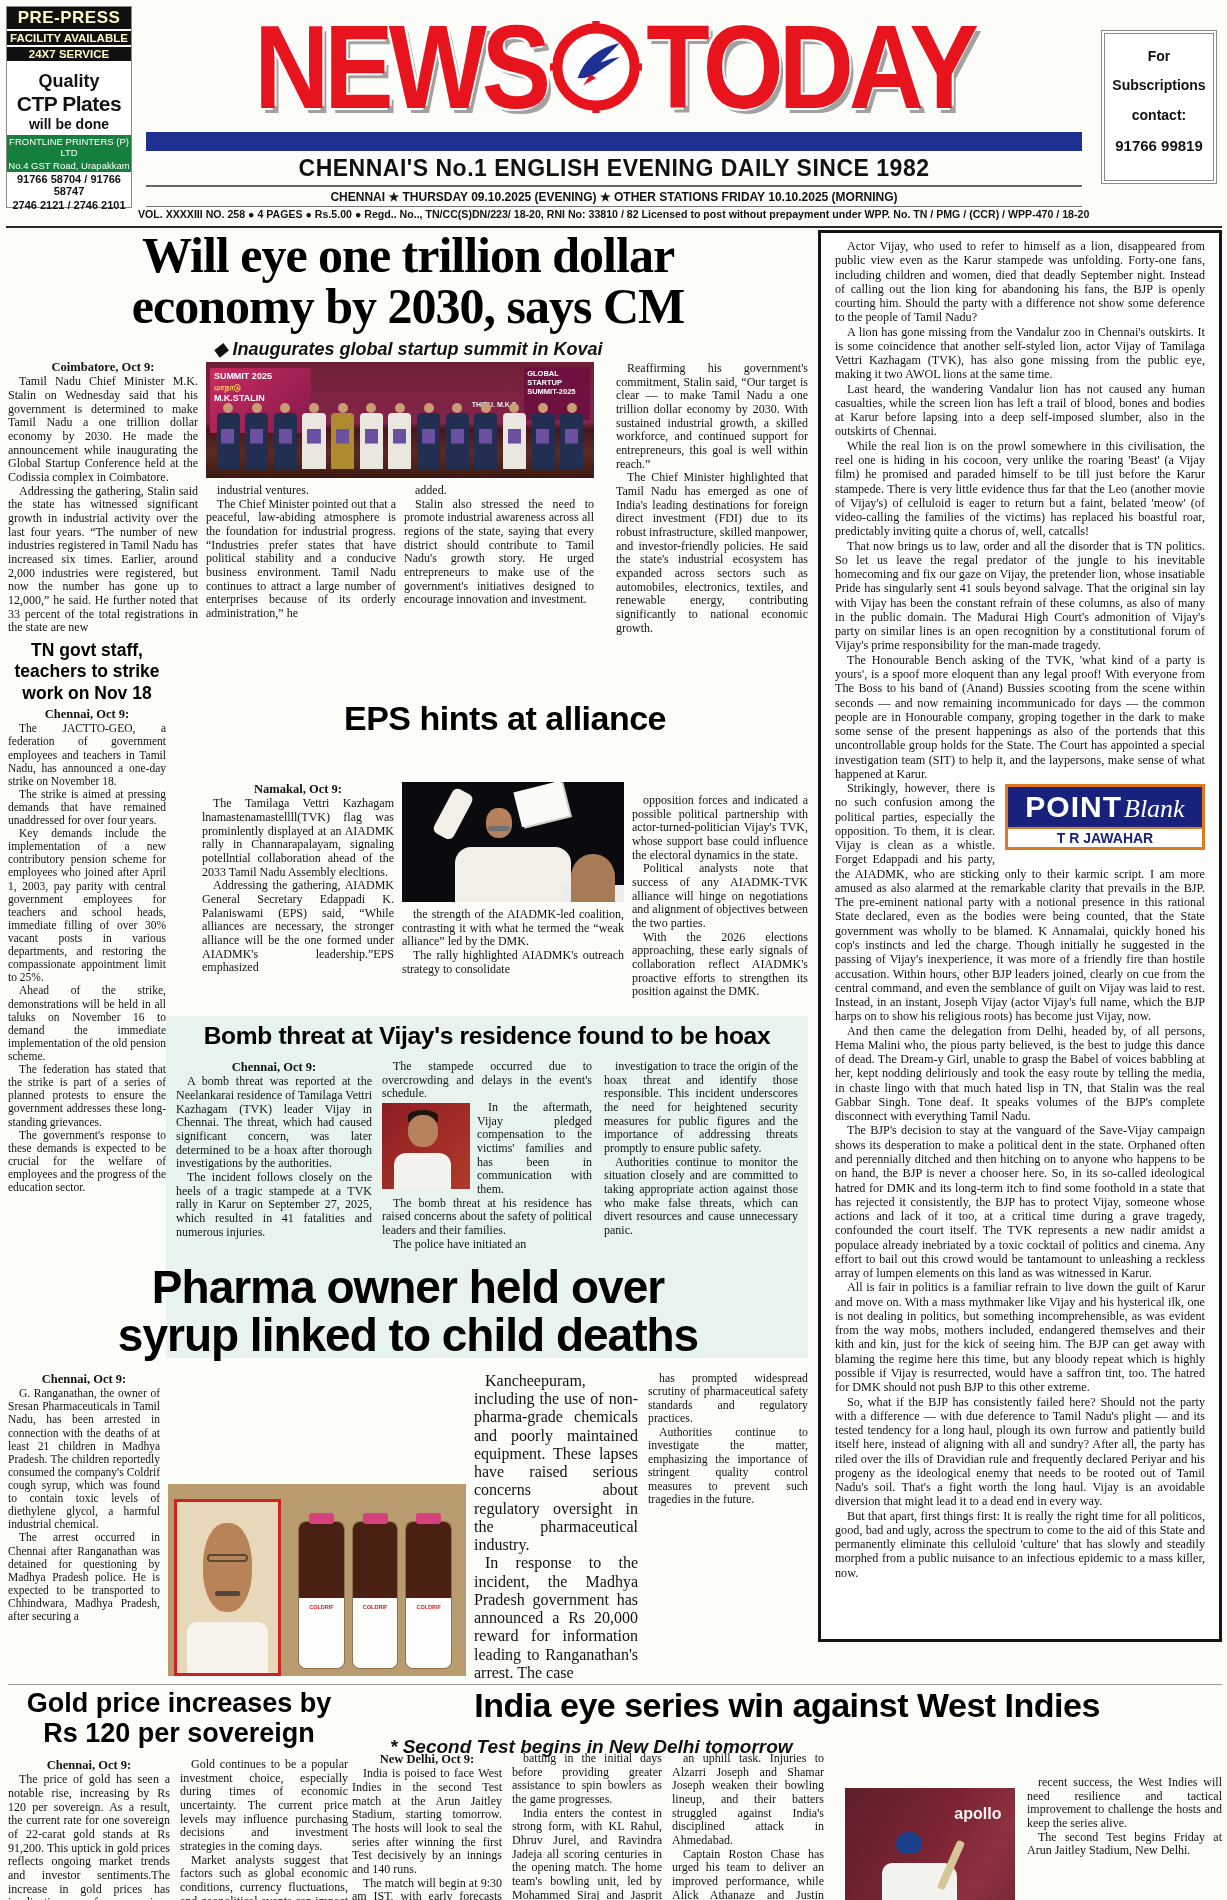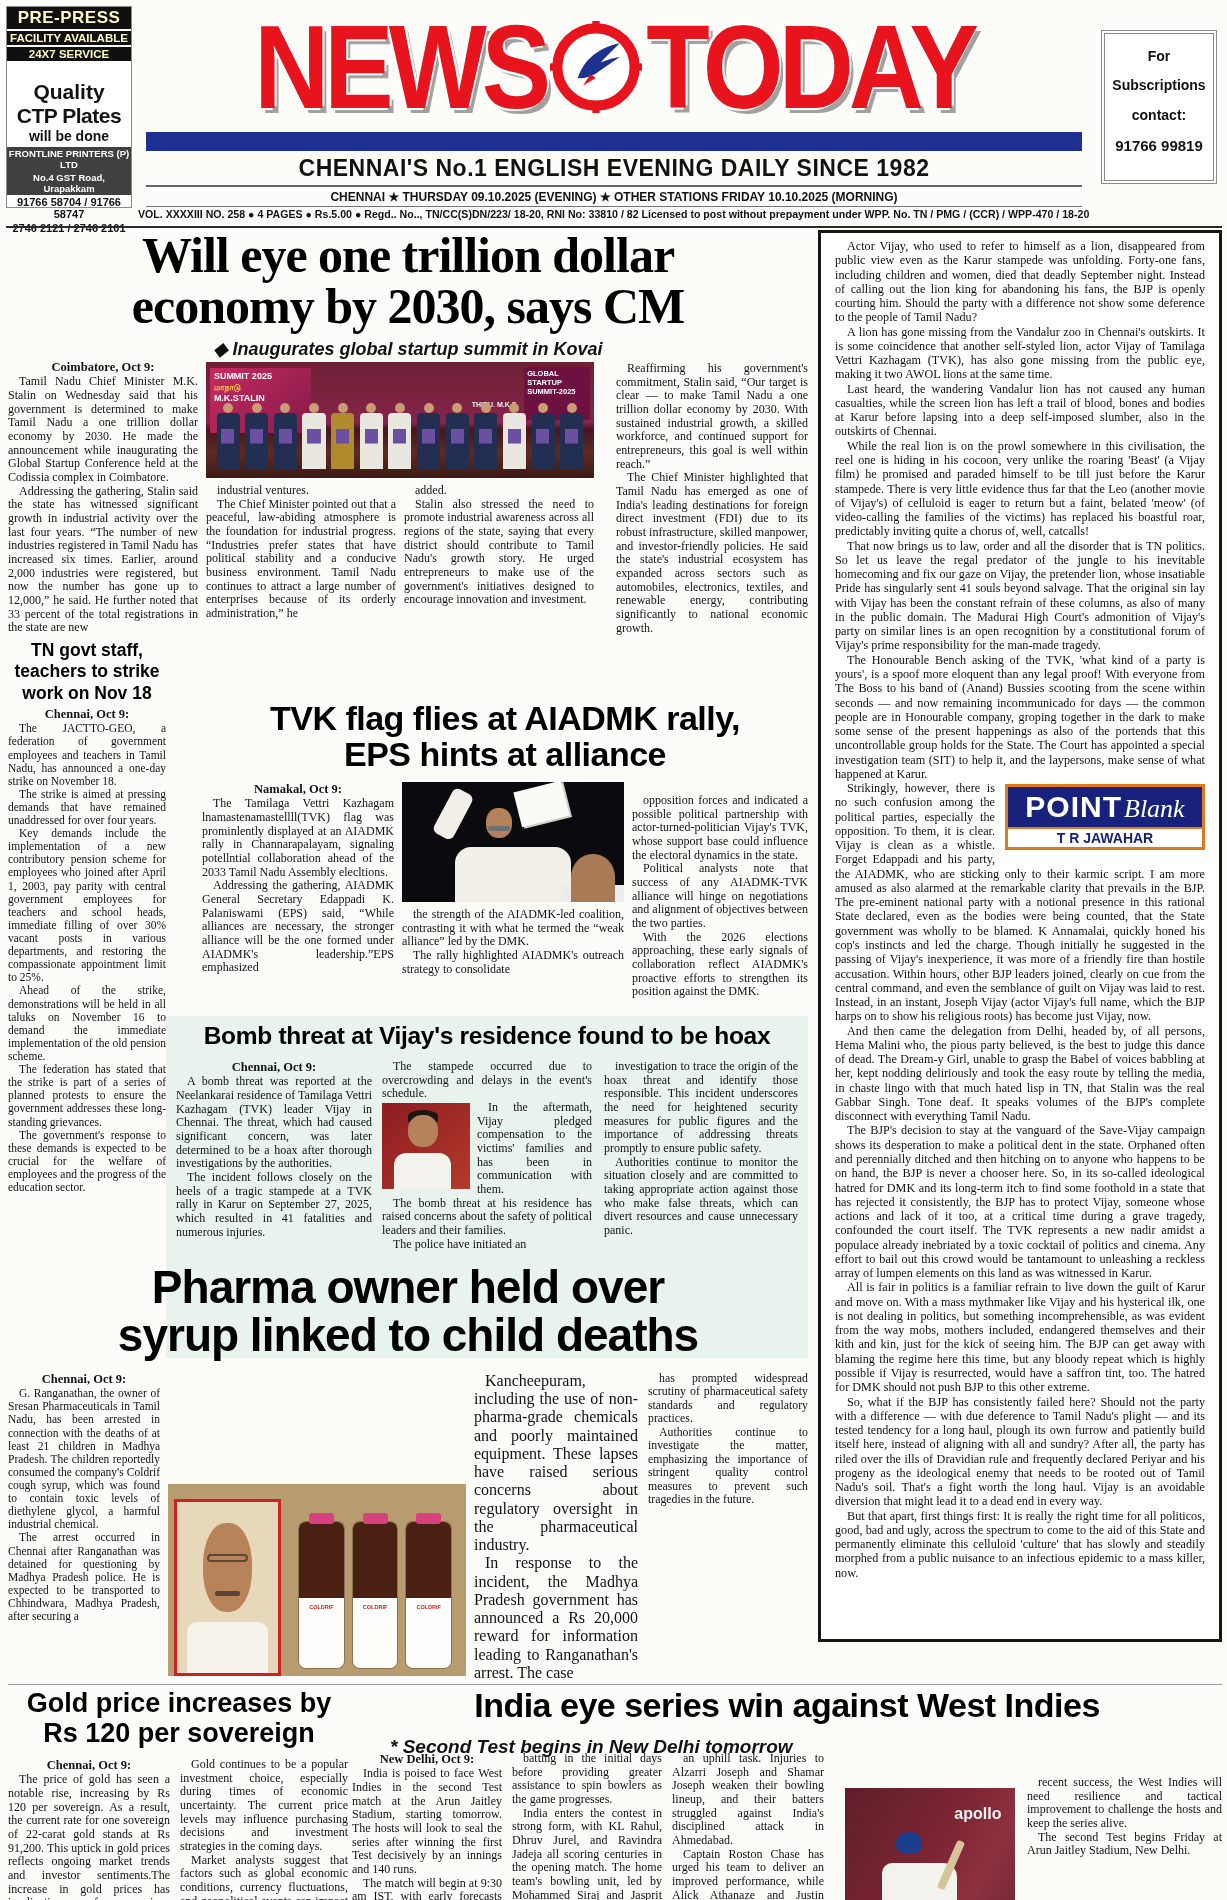--- a/index.html
+++ b/index.html
@@ -8,24 +8,24 @@
           font-family:"Liberation Serif", serif; color:#121212; overflow:hidden; }
 
   
   .adbox { position:absolute; left:6px; top:6px; width:126px; height:202px; border:1px solid #8a8a8a;
            font-family:"Liberation Sans", sans-serif; text-align:center; background:#fff; }
   .adrow { display:block; }
   .adrow.blk { background:#101010; color:#fef9c3; font-weight:bold; border-bottom:2px solid #fff; padding:1px 0; }
   .ad1 { font-size:17px; letter-spacing:.5px; }
   .ad2 { font-size:11.5px; }
   .ad3 { font-size:11.5px; }
-  .adq1 { font-weight:bold; font-size:21px; margin-top:17px; }
+  .adq1 { font-weight:bold; font-size:18px; margin-top:8px; }
   .adq2 { font-weight:bold; font-size:21px; letter-spacing:-.5px; }
   .adq3 { font-weight:bold; font-size:14px; margin-bottom:3px; }
-  .adp  { font-size:9.5px; font-weight:bold; background:#404040; color:#fff; padding:1px 0; }
+  .adp  { font-size:9.5px; font-weight:normal; background:#15803d; color:#fff; padding:1px 0; }
   .adph { font-size:11px; font-weight:bold; padding:1px 0; }
 
   .mast { position:absolute; left:138px; top:4px; width:952px; }
   .mtitle { display:flex; align-items:center; justify-content:center; gap:4px; height:126px; overflow:visible; }
   .mt { font-family:"Liberation Sans", sans-serif; font-weight:bold; font-size:104px; color:#e8141d;
         letter-spacing:-5px; transform:scaleY(1.14); line-height:1;
         text-shadow:-2px -2px 0 #fff, 2px -2px 0 #fff, -2px 2px 0 #fff, 4px 4px 0 rgba(50,50,50,.45); }
   .mlogo { flex:0 0 auto; width:92px; height:92px; }
   .bluebar { height:19px; background:#1e3092; margin:2px 8px 0; }
   .tagline { text-align:center; font-family:"Liberation Sans", sans-serif; font-weight:bold; font-size:23px;
@@ -324,21 +324,20 @@
           <p>The strike is aimed at pressing demands that have remained unaddressed for over four years.</p>
           <p>Key demands include the implementation of a new contributory pension scheme for employees who joined after April 1, 2003, pay parity with central government employees for teachers and school heads, immediate filling of over 30% vacant posts in various departments, and restoring the compassionate appointment limit to 25%.</p>
           <p>Ahead of the strike, demonstrations will be held in all taluks on November 16 to demand the immediate implementation of the old pension scheme.</p>
           <p>The federation has stated that the strike is part of a series of planned protests to ensure the government addresses these long-standing grievances.</p>
           <p>The government's response to these demands is expected to be crucial for the welfare of employees and the progress of the education sector.</p>
         </div>
     </div>
   </div>
 
   <div class="art art-tvk">
-    <div class="hsan h2">TVK flag flies at AIADMK rally,</div>
     <div class="hsan h2">EPS hints at alliance</div>
     <div class="tvk-body">
       <div class="col tc1">
         <div class="dl">Namakal, Oct 9:</div>
         <div>
             <p>The Tamilaga Vettri Kazhagam lnamastenamastellll(TVK) flag was prominlently displayed at an AIADMK rally in Channarapalayam, signaling potellntial collaboration ahead of the 2033 Tamil Nadu Assembly elecltions.</p>
             <p>Addressing the gathering, AIADMK General Secretary Edappadi K. Palaniswami (EPS) said, “While alliances are necessary, the stronger alliance will be the one formed under AIADMK's leadership.”EPS emphasized</p>
           </div>
       </div>
       <div class="photo epsph tvkph">

